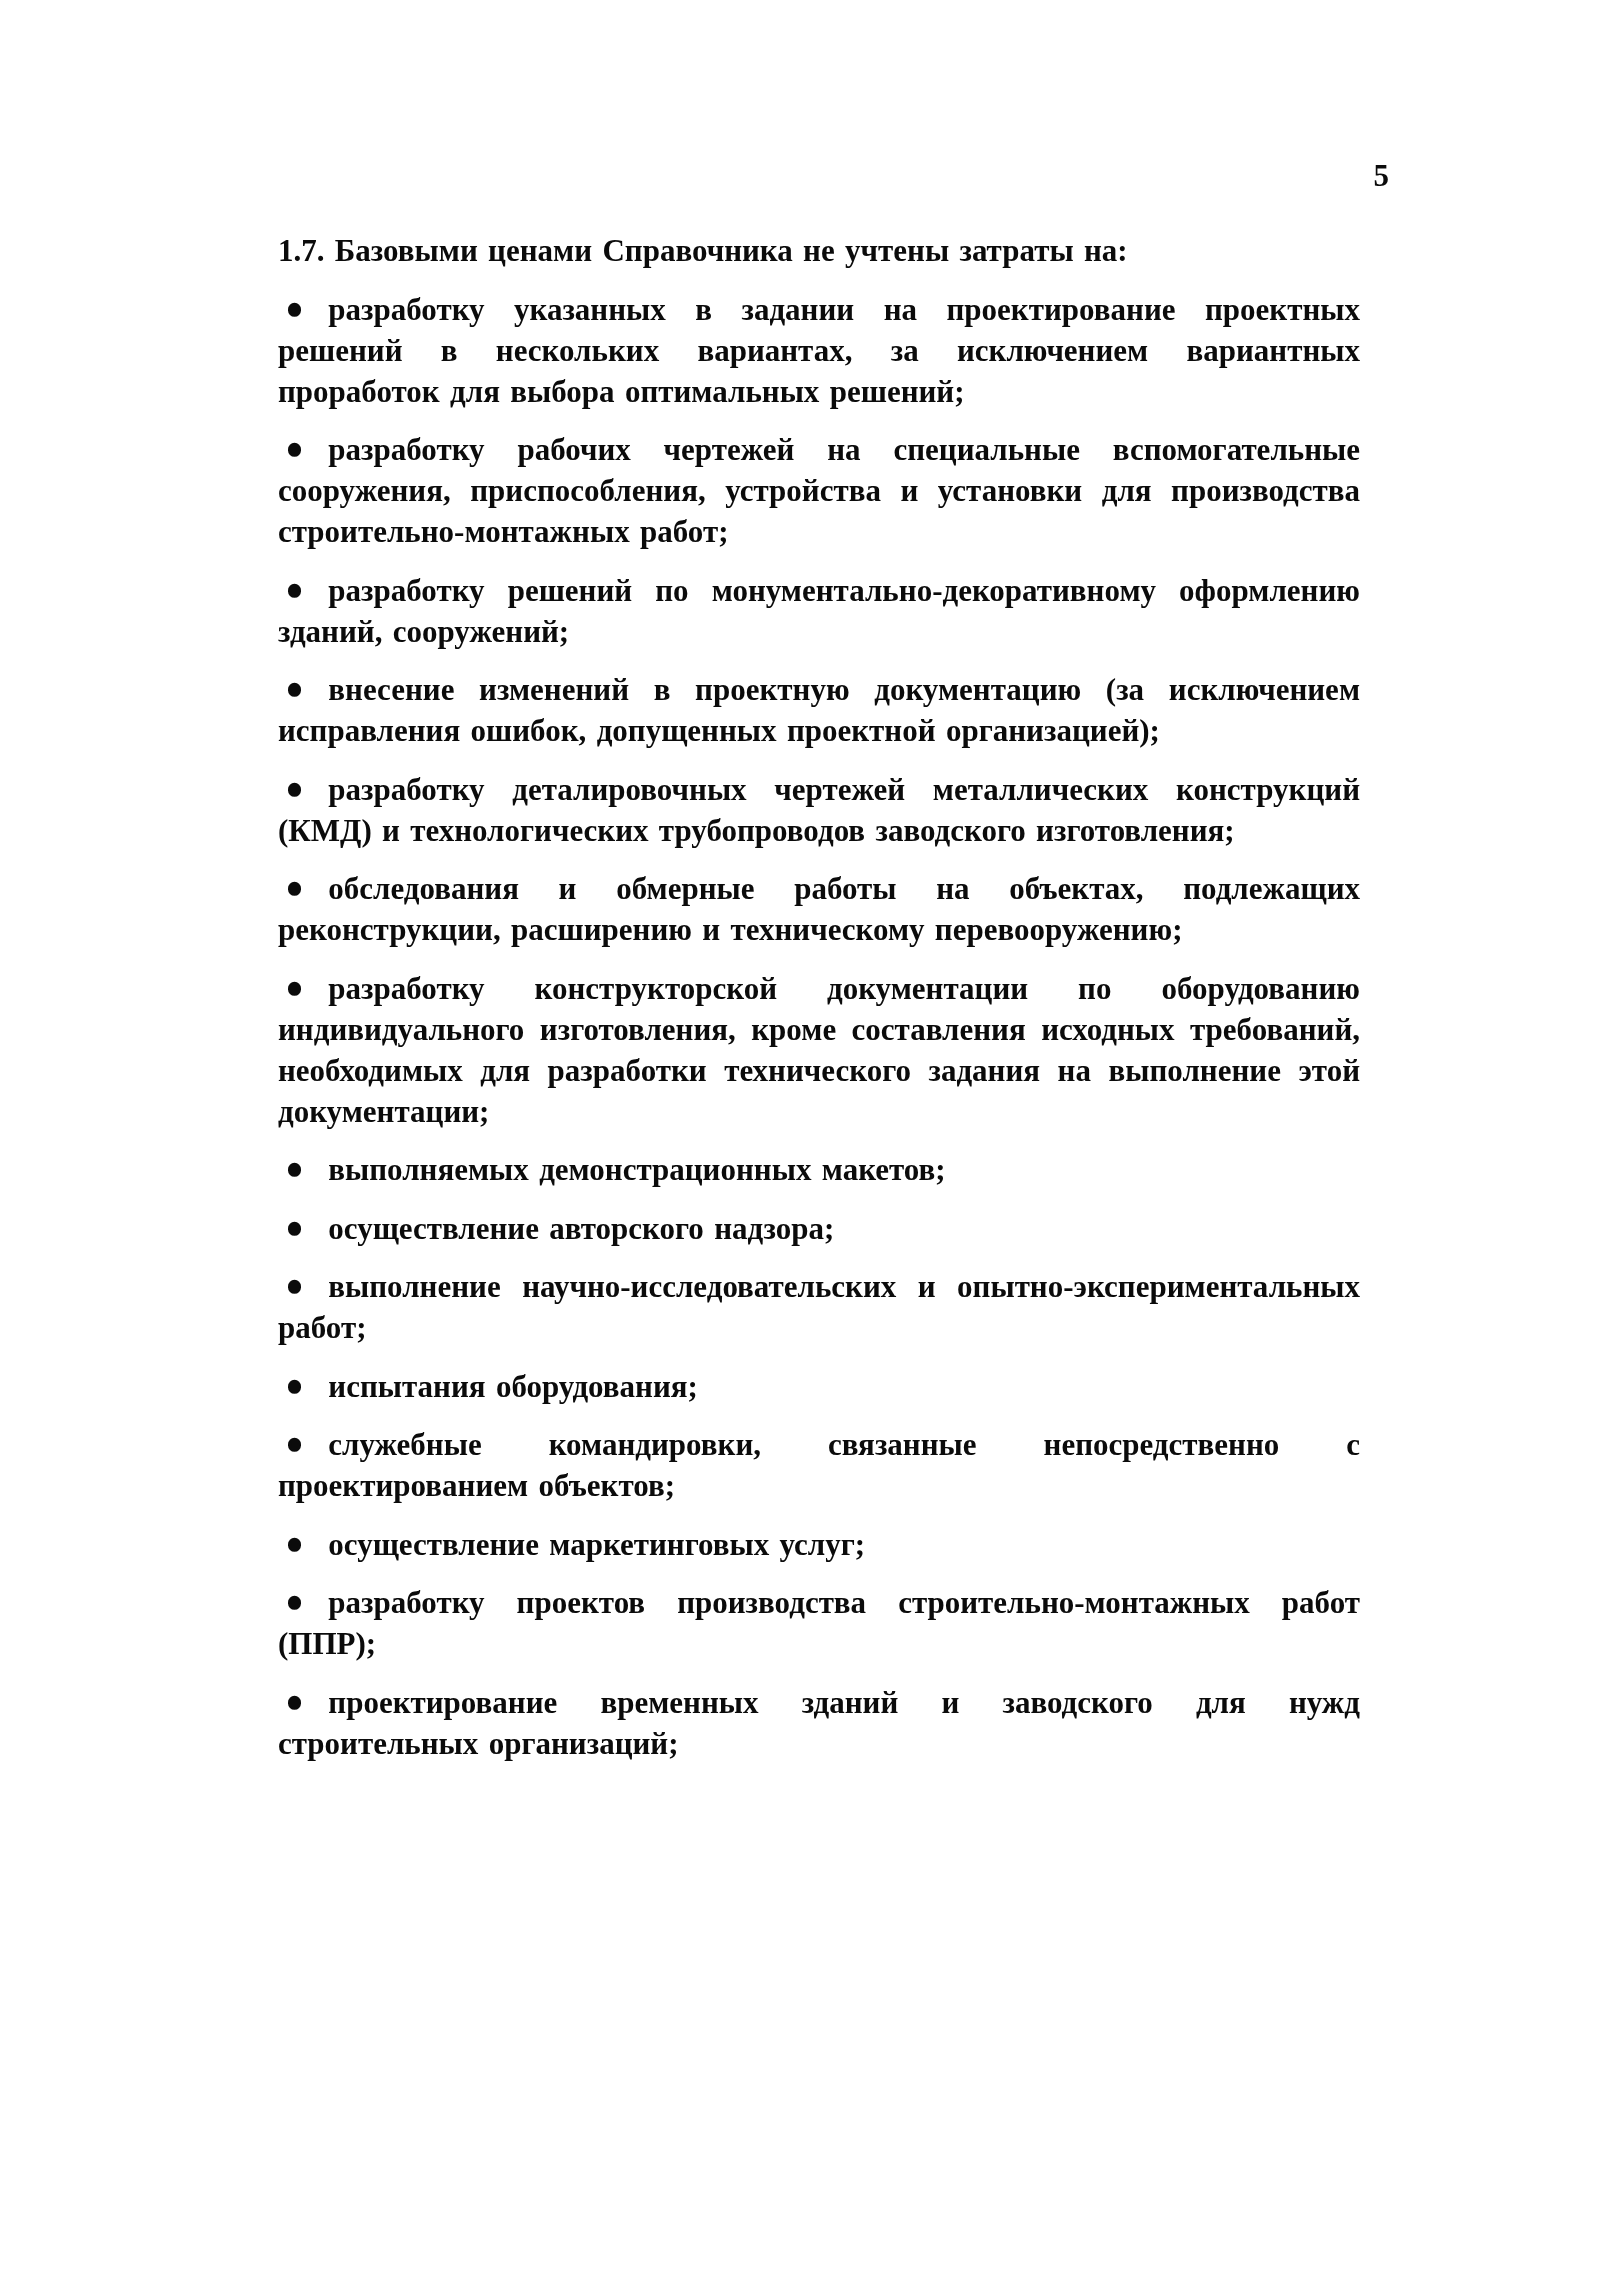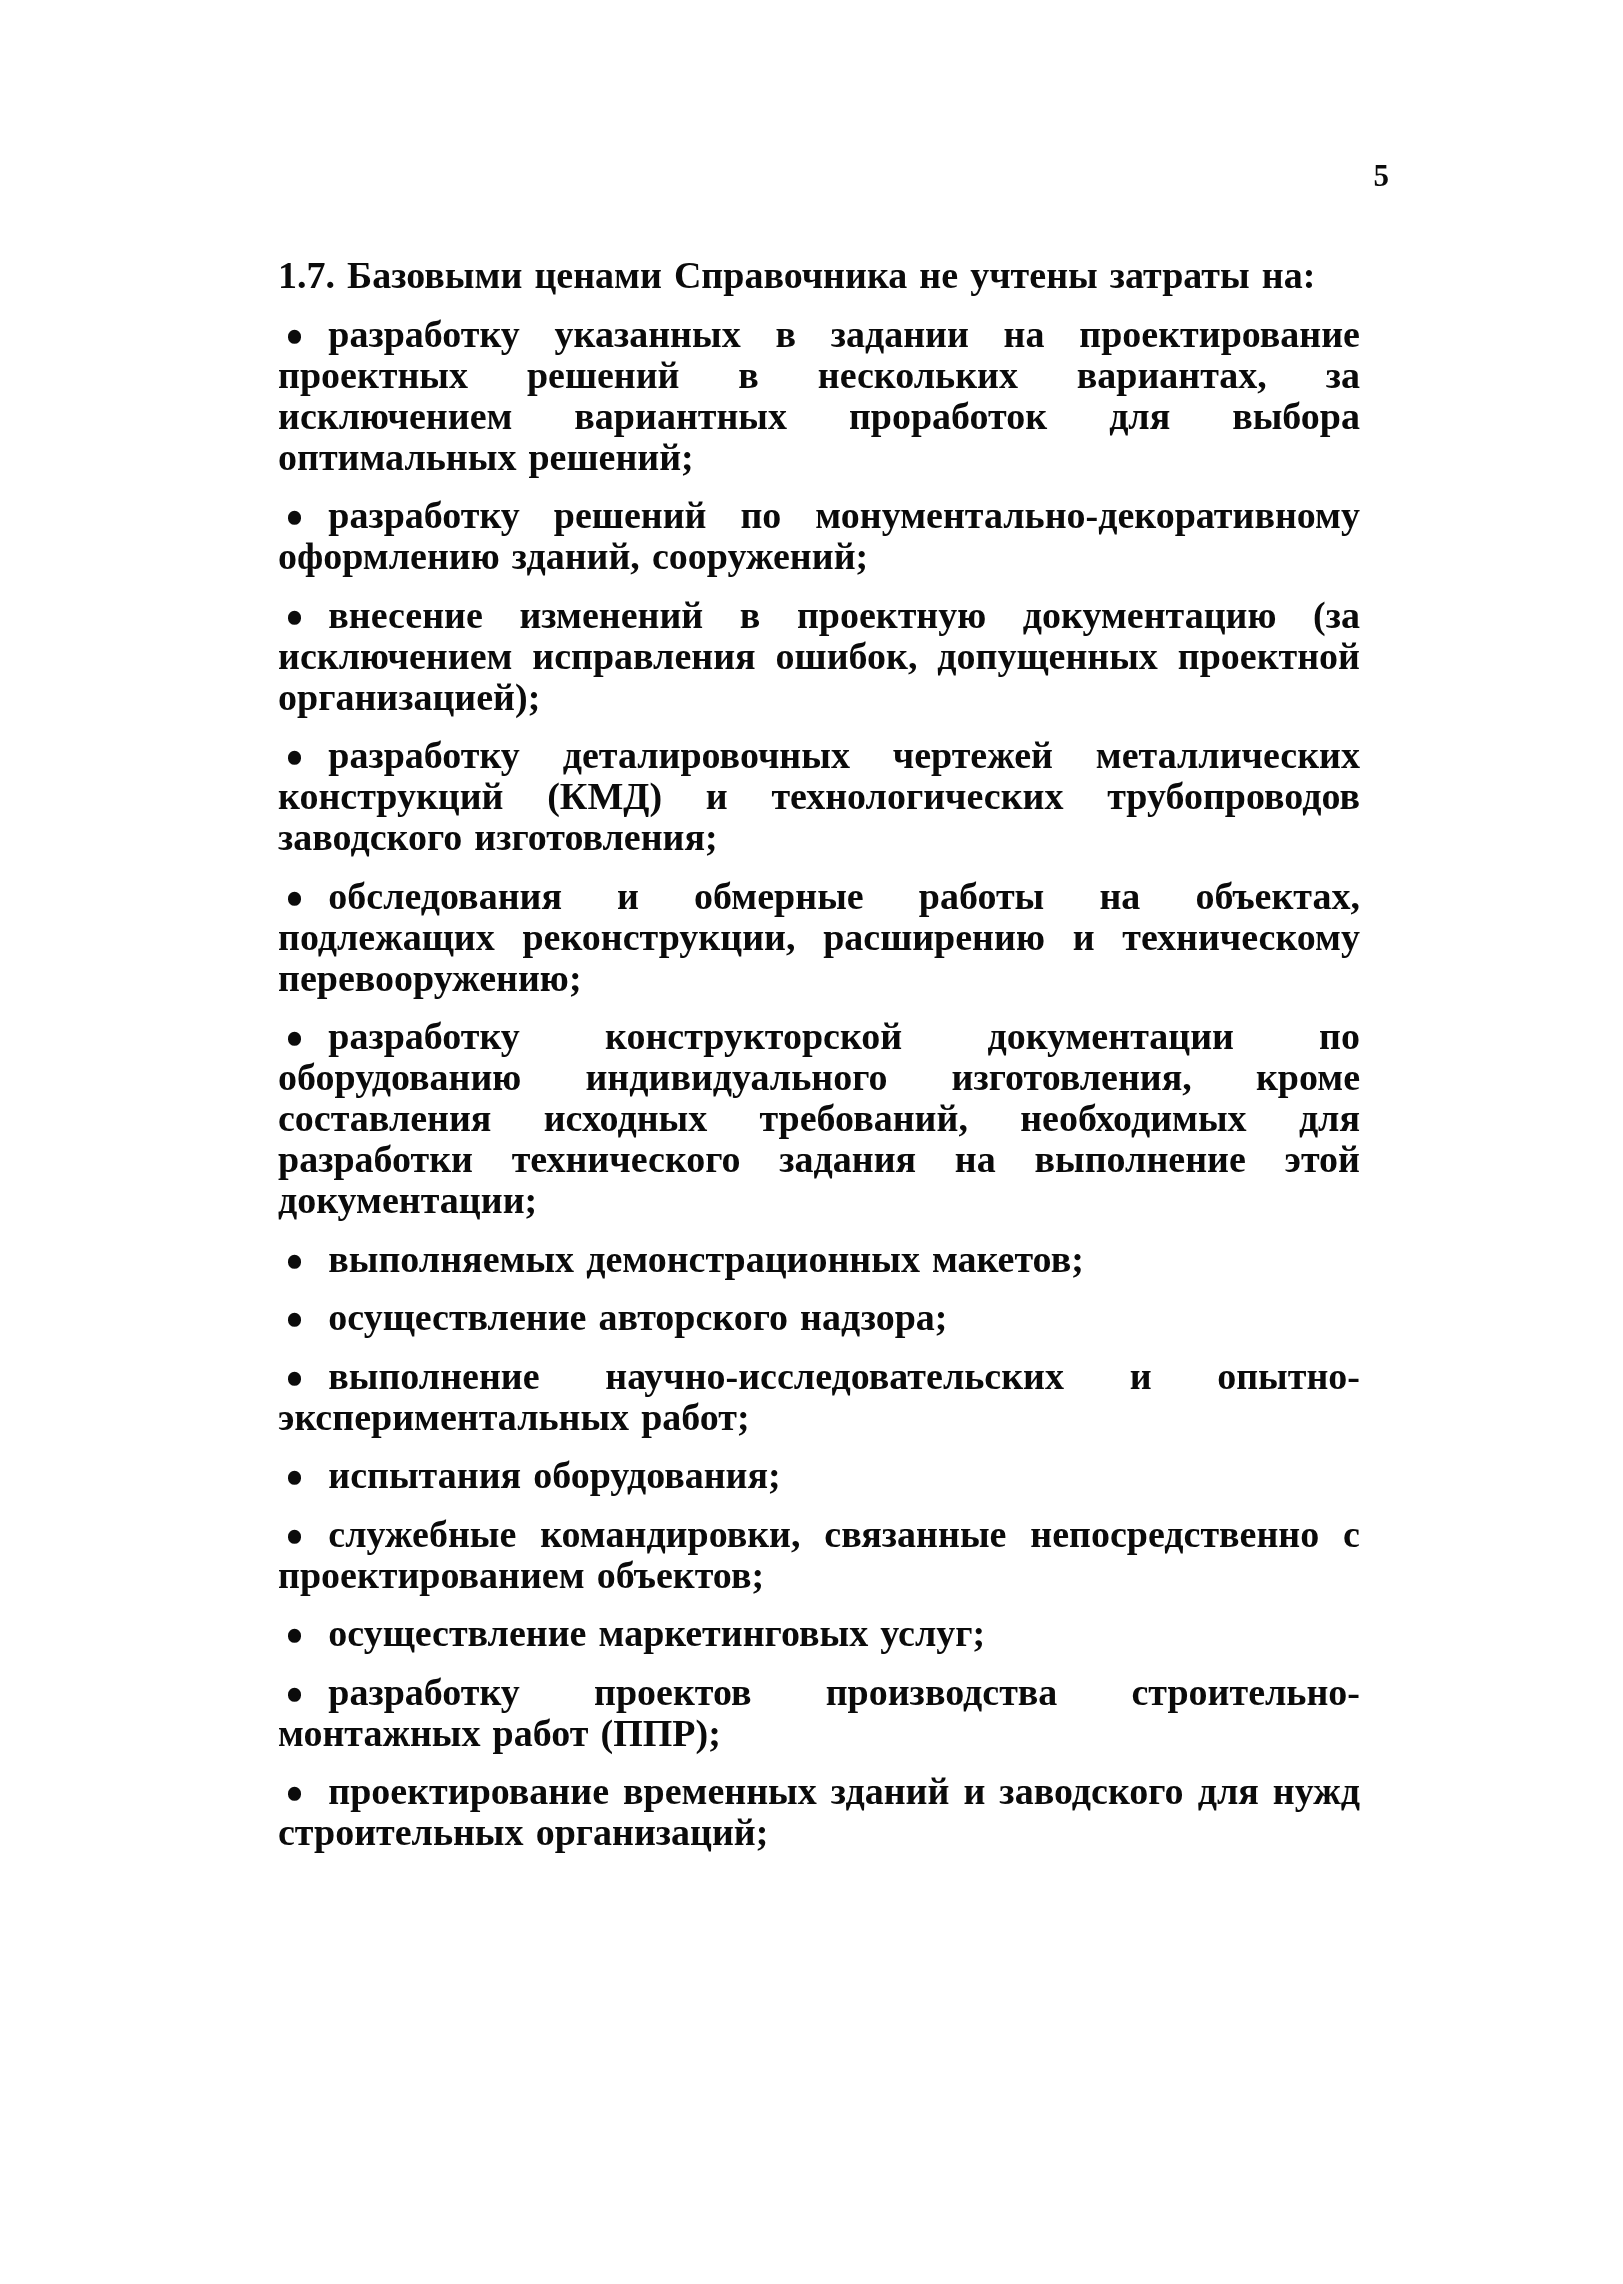--- a/index.html
+++ b/index.html
@@ -22,23 +22,23 @@
     left: 1292px;
     width: 97px;
     text-align: right;
     font-size: 31px;
     line-height: 41px;
     font-weight: bold;
   }
   .content {
     position: absolute;
     left: 278px;
-    top: 255px;
+    top: 230px;
     width: 1082px;
-    font-size: 38px;
+    font-size: 31px;
     line-height: 41px;
     font-weight: bold;
     word-spacing: 2.6px;
   }
   .content p {
     margin: 0;
   }
   .content p + p {
     margin-top: 17.5px;
   }
@@ -66,20 +66,21 @@
 <div class="page">
 
   <div class="page-number">5</div>
 
   <div class="content">
 
     <p class="heading">1.7. Базовыми ценами Справочника не учтены затраты на:</p>
 
     <p class="bullet-item"><span class="dot"></span><span>разработку указанных в задании на проектирование проектных решений в нескольких вариантах, за исключением вариантных проработок для выбора оптимальных решений;</span></p>
 
+    <p class="bullet-item"><span class="dot"></span><span>разработку рабочих чертежей на специальные вспомогательные сооружения, приспособления, устройства и установки для производства строительно-монтажных работ;</span></p>
 
     <p class="bullet-item"><span class="dot"></span><span>разработку решений по монументально-декоративному оформлению зданий, сооружений;</span></p>
 
     <p class="bullet-item"><span class="dot"></span><span>внесение изменений в проектную документацию (за исключением исправления ошибок, допущенных проектной организацией);</span></p>
 
     <p class="bullet-item"><span class="dot"></span><span>разработку деталировочных чертежей металлических конструкций (КМД) и технологических трубопроводов заводского изготовления;</span></p>
 
     <p class="bullet-item"><span class="dot"></span><span>обследования и обмерные работы на объектах, подлежащих реконструкции, расширению и техническому перевооружению;</span></p>
 
     <p class="bullet-item"><span class="dot"></span><span>разработку конструкторской документации по оборудованию индивидуального изготовления, кроме составления исходных требований, необходимых для разработки технического задания на выполнение этой документации;</span></p>

